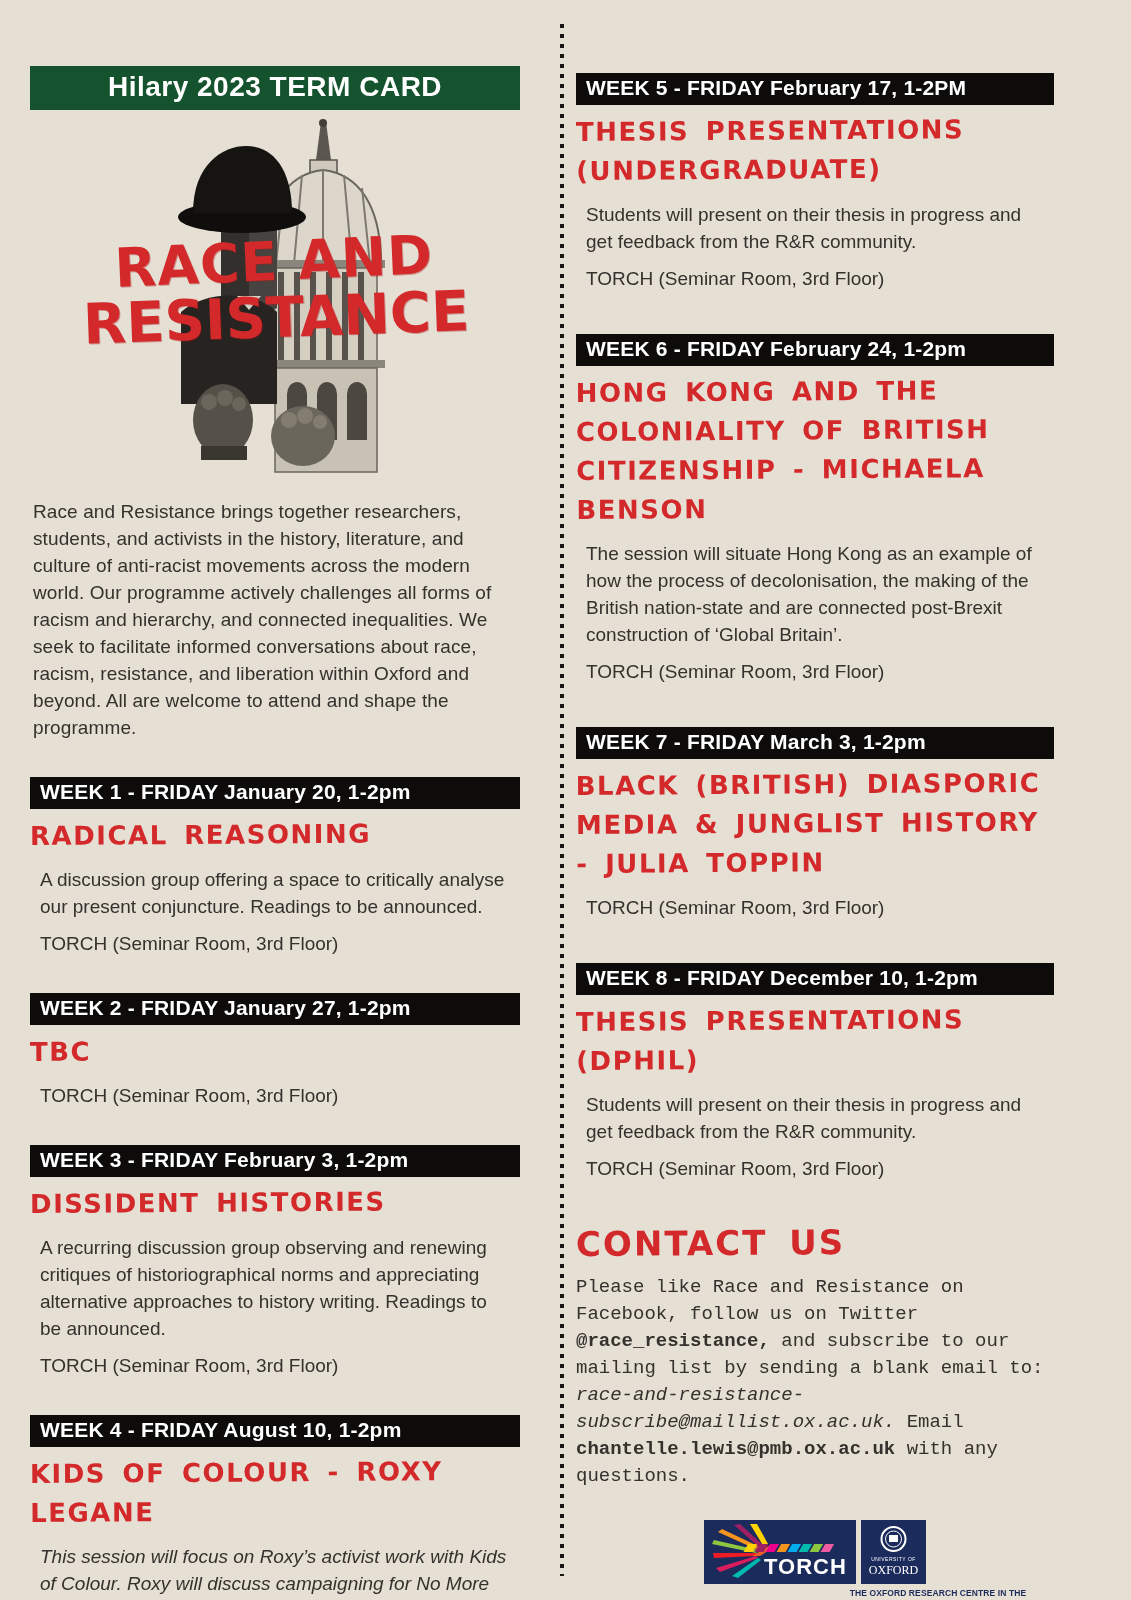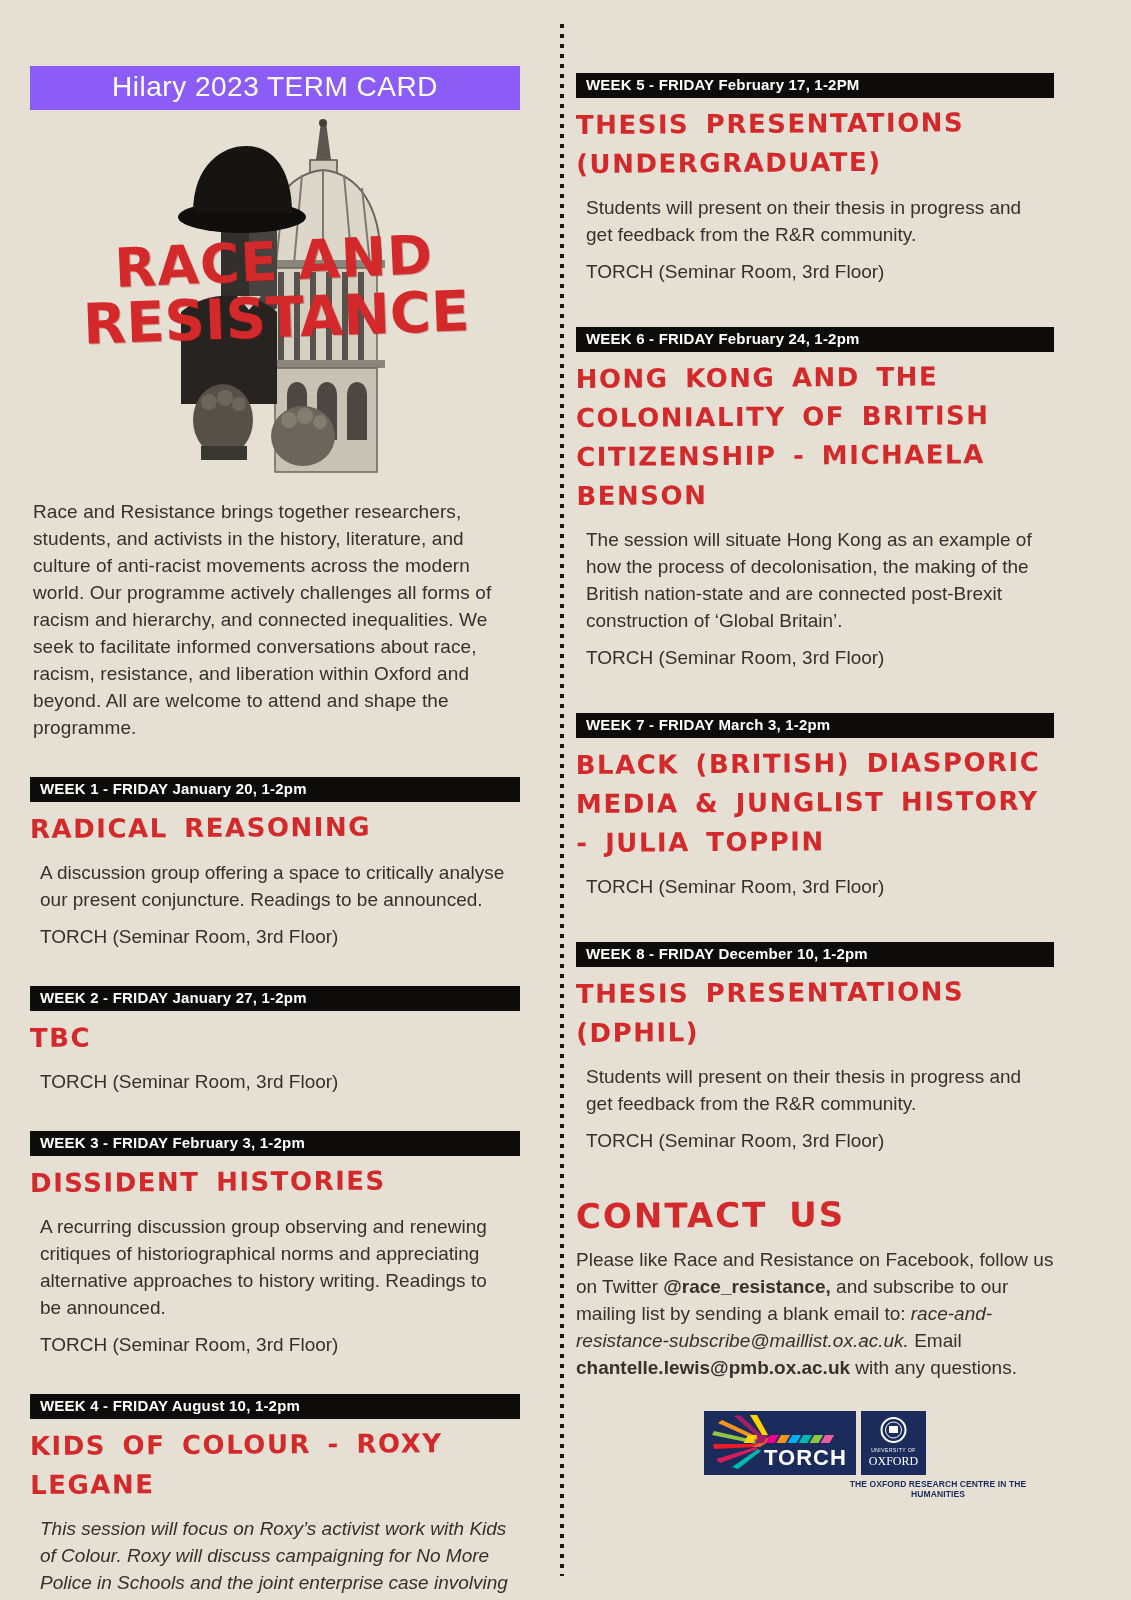--- a/index.html
+++ b/index.html
@@ -11,60 +11,60 @@
   }
   
   .col-left{position:absolute;left:30px;top:66px;width:490px;}
   .col-right{position:absolute;left:576px;top:73px;width:478px;}
   .divider{
     position:absolute;left:560px;top:24px;height:1552px;width:4px;
     background:repeating-linear-gradient(to bottom,#181613 0 4px,transparent 4px 10px);
   }
   
   .term-banner{
-    background:#8b5cf6;color:#ffffff;text-align:center;
-    font-size:28px;font-weight:400;letter-spacing:0.5px;
+    background:#14532d;color:#ffffff;text-align:center;
+    font-size:28px;font-weight:700;letter-spacing:0.5px;
     padding:5px 0 7px;
   }
   
   .hero{position:relative;height:368px;margin-top:4px;}
   .hero svg{display:block;margin:0 auto;}
   .hero-title{
     position:absolute;top:120px;left:-30px;right:-30px;
     text-align:center;color:#d3292b;font-weight:800;
     font-family:"DejaVu Sans", sans-serif;
     font-size:54px;line-height:1.02;letter-spacing:1px;
     transform:rotate(-2.5deg);
     text-shadow:1px 1px 0 rgba(160,20,20,.35);
   }
   .hero-title .l2{font-size:56px;letter-spacing:0px;display:block;transform:rotate(0.5deg);}
   
   .intro{font-size:19px;line-height:27px;margin:16px 3px 36px;letter-spacing:0.1px;}
   
   .event{margin-bottom:36px;}
   .col-right .event{margin-bottom:42px;}
   .banner{
-    background:#0d0c0a;color:#fff;font-weight:700;font-size:15px;
+    background:#0d0c0a;color:#fff;font-weight:700;font-size:21px;
     padding:3px 10px 5px;letter-spacing:0.2px;
   }
   .red-title{
     color:#d3292b;font-family:"DejaVu Sans", sans-serif;font-weight:800;
     font-size:26px;line-height:1.5;margin:8px 0 3px;
     letter-spacing:1.5px;word-spacing:6px;transform:rotate(-0.4deg);transform-origin:left center;
   }
   .desc,.loc{font-size:19px;line-height:27px;margin:10px;}
   .desc:empty{display:none;}
   .italic{font-style:italic;}
   
   .contact-heading{
     color:#d3292b;font-family:"DejaVu Sans", sans-serif;font-weight:800;
     font-size:34px;letter-spacing:2px;word-spacing:8px;margin:0 0 10px;
     transform:rotate(-0.4deg);transform-origin:left center;
   }
-  .contact-body{font-size:19px;line-height:27px;margin:0;}
+  .contact-body{font-size:19px;line-height:27px;margin:0;font-family:Liberation Mono, monospace;}
   .b{font-weight:700;}
   .i{font-style:italic;}
   
   .logos-block{margin-top:30px;}
   .logos{display:flex;justify-content:center;gap:5px;}
   .logo-caption{
     width:232px;margin-left:auto;margin-top:4px;text-align:center;
     color:#1b2b5c;font-size:8.5px;font-weight:700;letter-spacing:0.1px;
   }
 </style>

